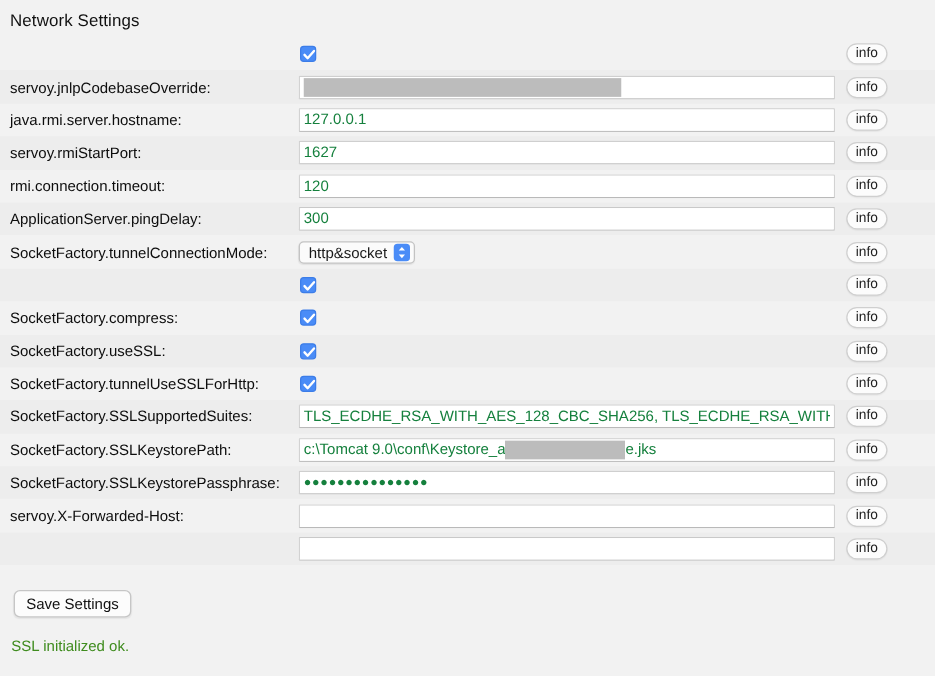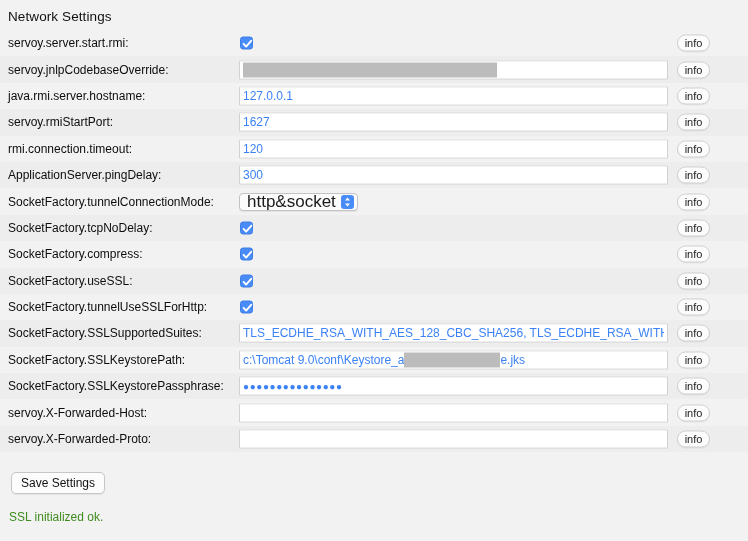--- a/index.html
+++ b/index.html
@@ -73,21 +73,21 @@
     box-sizing: border-box;
     width: 429px;
     height: 19px;
     background: #ffffff;
     border: 1px solid #d2d2d2;
     border-top-color: #c9c9c9;
     border-bottom-color: #b9b9b9;
     border-radius: 1px;
     font-family: "Liberation Sans", sans-serif;
     font-size: 12px;
-    color: #3b82f6;
+    color: #15803d;
     padding: 0 3px;
     line-height: 17px;
     outline: none;
     overflow: hidden;
     white-space: nowrap;
     display: flex;
     align-items: center;
   }
   .text-input .val {
     white-space: nowrap;
@@ -131,21 +131,21 @@
   .select {
     box-sizing: border-box;
     height: 18px;
     min-width: 92px;
     background: #fbfbfb;
     border: 1px solid #c3c3c3;
     border-radius: 4px;
     display: inline-flex;
     align-items: center;
     padding: 0 3px 0 7px;
-    font-size: 17px;
+    font-size: 12px;
     color: #1a1a1a;
     box-shadow: 0 1px 1px rgba(0,0,0,0.07);
   }
   .select .sel-label { padding-right: 5px; }
   .select .stepper {
     width: 13px;
     height: 14px;
     border-radius: 3px;
     background: #4a8cf7;
     display: inline-flex;
@@ -211,21 +211,20 @@
 </style>
 </head>
 <body>
 
 <div id="page">
 
   <div class="page-title">Network Settings</div>
 
   <div class="settings-form" id="settings-form">
       <div class="row">
-        <div class="row-label">servoy.server.start.rmi:</div>
         <div class="row-control">
           <div class="checkbox"><span><svg width="11" height="11" viewBox="0 0 11 11" aria-hidden="true">
                 <path d="M1.6 5.4 L4.1 8.1 L9.2 2.3" fill="none" stroke="#ffffff" stroke-width="1.9" stroke-linecap="round" stroke-linejoin="round"></path>
               </svg></span></div>
         </div>
         <button class="info-btn">info</button>
       </div>
       <div class="row alt">
         <div class="row-label">servoy.jnlpCodebaseOverride:</div>
         <div class="row-control">
@@ -280,21 +279,20 @@
               <svg width="9" height="12" viewBox="0 0 9 12" aria-hidden="true">
                 <path d="M4.5 1.5 L7 4.4 L2 4.4 Z" fill="#ffffff"></path>
                 <path d="M4.5 10.5 L2 7.6 L7 7.6 Z" fill="#ffffff"></path>
               </svg>
             </span>
           </div>
         </div>
         <button class="info-btn">info</button>
       </div>
       <div class="row alt">
-        <div class="row-label">SocketFactory.tcpNoDelay:</div>
         <div class="row-control">
           <div class="checkbox"><span><svg width="11" height="11" viewBox="0 0 11 11" aria-hidden="true">
                 <path d="M1.6 5.4 L4.1 8.1 L9.2 2.3" fill="none" stroke="#ffffff" stroke-width="1.9" stroke-linecap="round" stroke-linejoin="round"></path>
               </svg></span></div>
         </div>
         <button class="info-btn">info</button>
       </div>
       <div class="row">
         <div class="row-label">SocketFactory.compress:</div>
         <div class="row-control">
@@ -354,21 +352,20 @@
       <div class="row">
         <div class="row-label">servoy.X-Forwarded-Host:</div>
         <div class="row-control">
           <div class="text-input">
             <span class="val"></span>
           </div>
         </div>
         <button class="info-btn">info</button>
       </div>
       <div class="row alt">
-        <div class="row-label">servoy.X-Forwarded-Proto:</div>
         <div class="row-control">
           <div class="text-input">
             <span class="val"></span>
           </div>
         </div>
         <button class="info-btn">info</button>
       </div>
     </div>
 
   <div class="footer">

